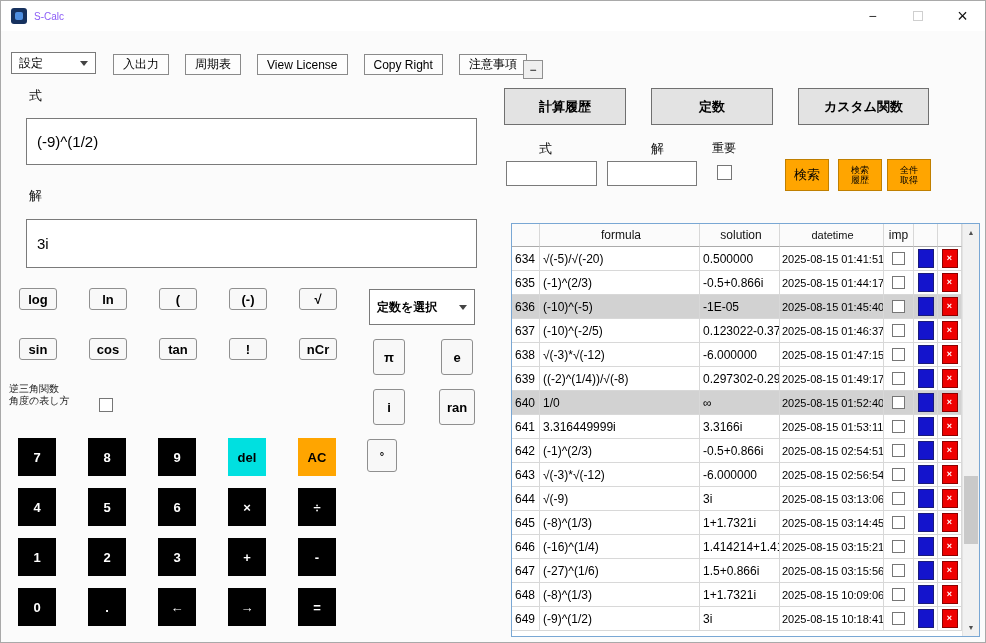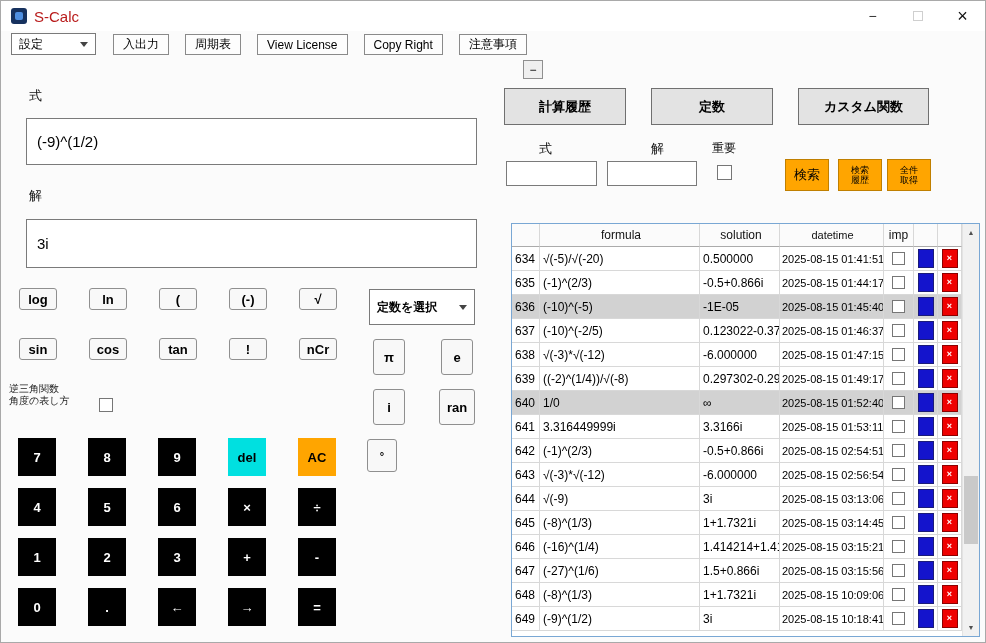--- a/index.html
+++ b/index.html
@@ -4,32 +4,32 @@
 <style>
   * { margin:0; padding:0; box-sizing:border-box; }
   html,body { background:#9a9a9a; }
   body { font-family:"Liberation Sans","DejaVu Sans",sans-serif; }
   .window { position:relative; width:986px; height:643px; background:#fbfbfb; border:1px solid #a9a9a9; overflow:hidden; }
 
   
   .titlebar { position:absolute; left:0; top:0; width:100%; height:30px; background:#ffffff; display:flex; align-items:center; }
   .app-icon { width:16px; height:16px; margin-left:10px; border-radius:3px; background:#16315e; position:relative; }
   .app-icon::after { content:""; position:absolute; left:4px; top:4px; width:8px; height:8px; background:#4f8fe0; border-radius:2px; }
-  .title-text { margin-left:7px; font-size:15px; color:#b91c1c; }
+  .title-text { margin-left:7px; font-size:10px; color:#8b5cf6; }
   .win-controls { position:absolute; right:0; top:0; height:30px; display:flex; }
   .win-btn { width:45px; height:30px; display:flex; align-items:center; justify-content:center; font-size:14px; color:#333; }
   .win-btn.max .sq { width:10px; height:10px; border:1px solid #cfcfcf; }
   .win-btn.close { font-size:18px; color:#111; }
 
   
   .combo { background:#fff; border:1px solid #7a7a7a; display:flex; align-items:center; justify-content:space-between; padding:0 7px; font-size:12px; }
   .chev { width:0; height:0; border-left:4px solid transparent; border-right:4px solid transparent; border-top:5px solid #444; }
-  .settings-combo { position:absolute; left:10px; top:32px; width:85px; height:22px; }
+  .settings-combo { position:absolute; left:10px; top:51px; width:85px; height:22px; }
   #toolbar-buttons { position:absolute; left:112px; top:33px; display:flex; gap:16px; }
-  .tbtn { height:21px; padding:0 9px; background:#fdfdfd; border:1px solid #8a8a8a; font-size:12px; font-family:inherit; }
+  .tbtn { height:21px; padding:0 9px; background:#fdfdfd; border:1px solid #8a8a8a; font-size:12px; font-family:inherit;margin-top:20px; }
 
   
   .field-label { position:absolute; font-size:13px; color:#111; }
   .bigfield { position:absolute; left:25px; width:451px; background:#fff; border:1px solid #7a7a7a; font-size:15px; padding:0 10px; font-family:inherit; }
   .fkey { width:38px; height:22px; background:#f8f8f8; border:1px solid #8f8f8f; border-radius:3px; font-size:13px; font-weight:600; font-family:inherit; }
   #func-row1 { position:absolute; left:18px; top:287px; display:flex; gap:32px; }
   #func-row2 { position:absolute; left:18px; top:337px; display:flex; gap:32px; }
   .const-combo { position:absolute; left:368px; top:288px; width:106px; height:36px; font-weight:600; }
   .smallkey { position:absolute; background:#f8f8f8; border:1px solid #8f8f8f; border-radius:3px; font-size:13px; font-weight:600; font-family:inherit; }
   .inv-note { position:absolute; left:8px; top:382px; font-size:10px; line-height:12px; color:#222; }

